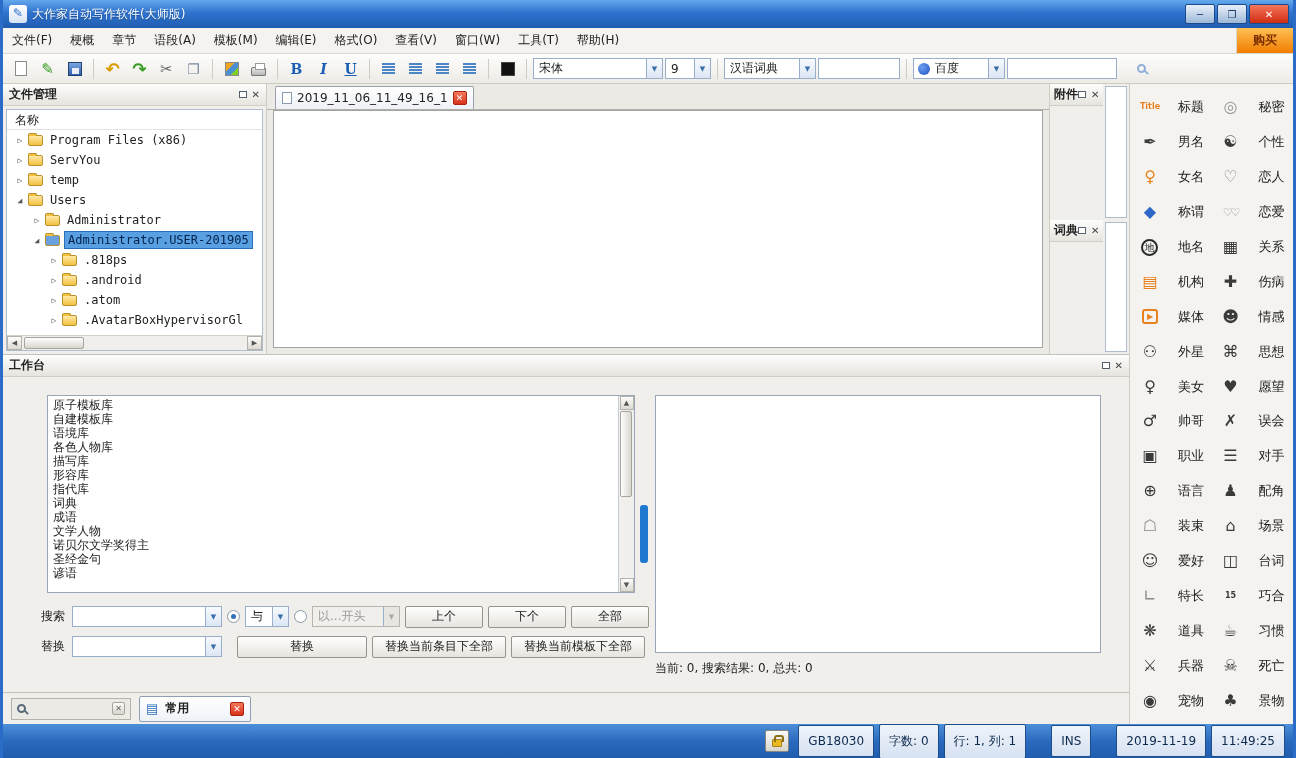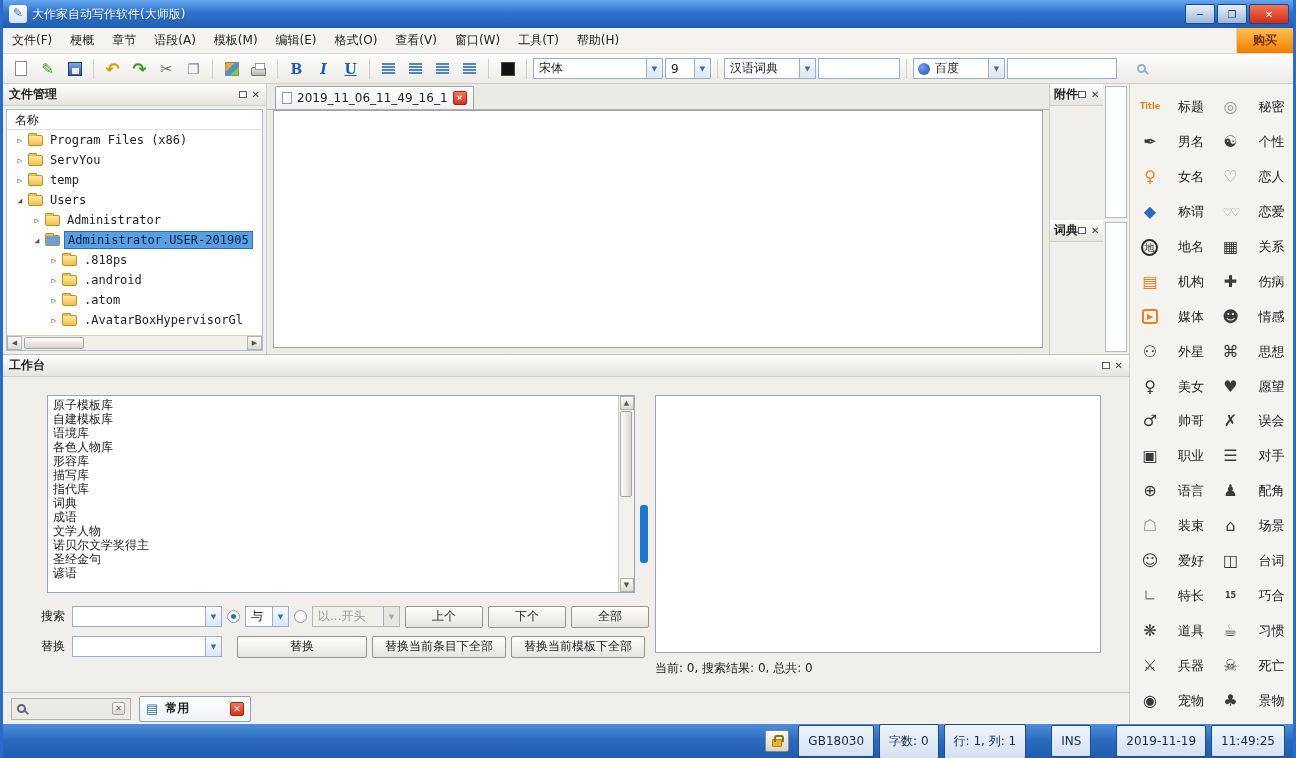--- a/index.html
+++ b/index.html
@@ -444,23 +444,23 @@
             <div class="wb-items">
 
                 <div class="wb-item">原子模板库</div>
 
                 <div class="wb-item">自建模板库</div>
 
                 <div class="wb-item">语境库</div>
 
                 <div class="wb-item">各色人物库</div>
 
+                <div class="wb-item">描写库</div>
+
                 <div class="wb-item">形容库</div>
-
-                <div class="wb-item">描写库</div>
 
                 <div class="wb-item">指代库</div>
 
                 <div class="wb-item">词典</div>
 
                 <div class="wb-item">成语</div>
 
                 <div class="wb-item">文学人物</div>
 
                 <div class="wb-item">诺贝尔文学奖得主</div>

